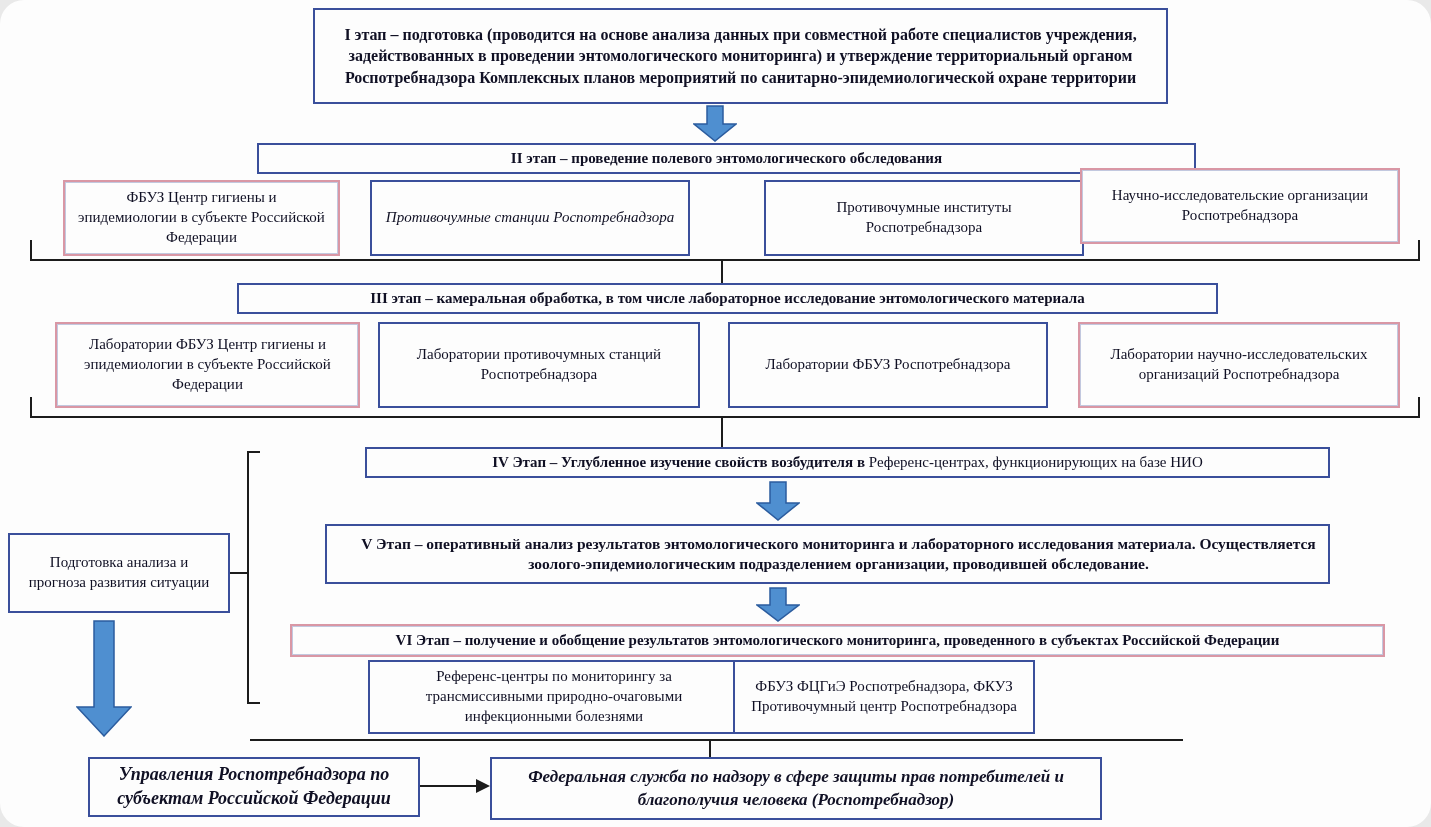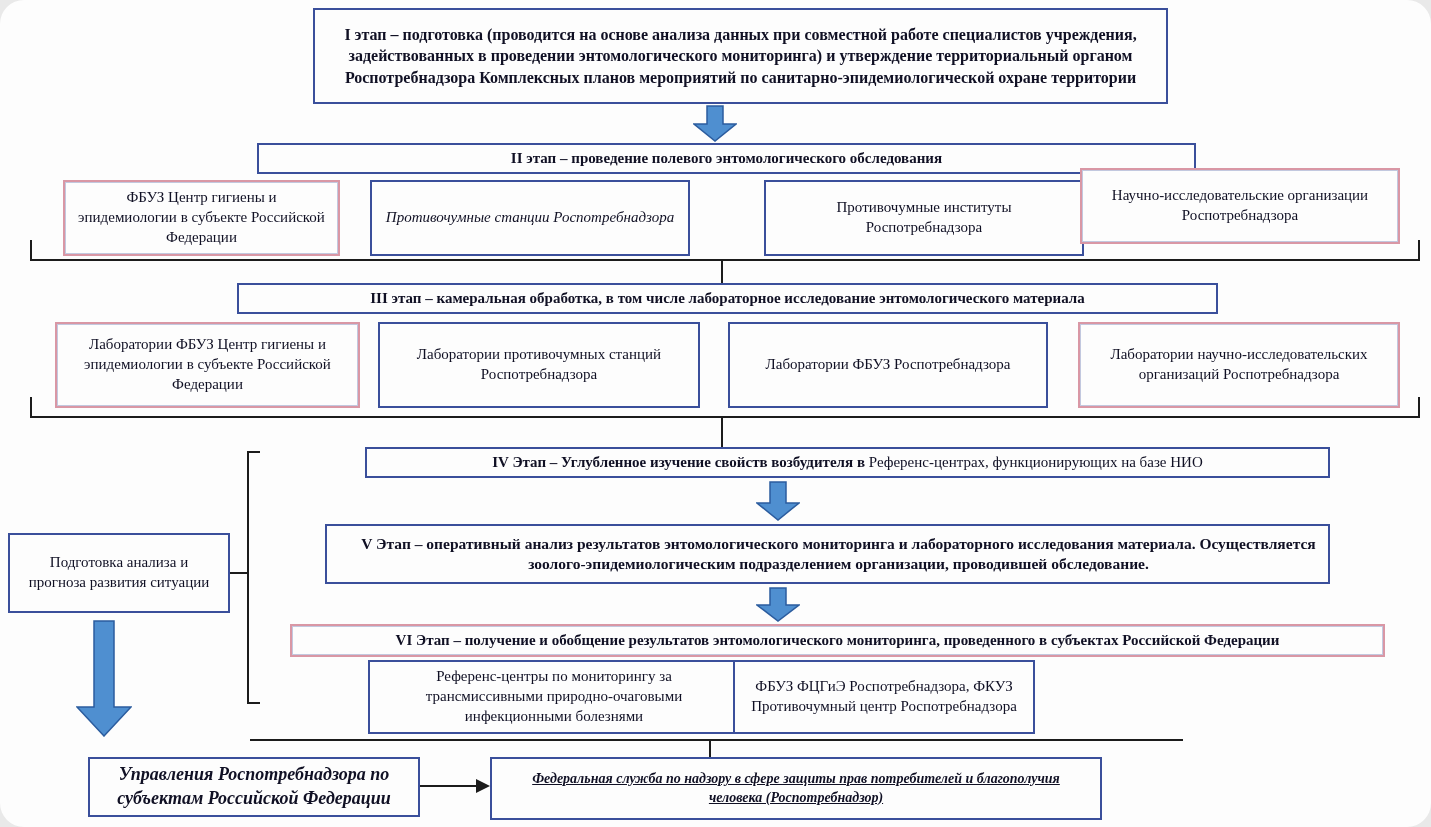--- a/index.html
+++ b/index.html
@@ -81,15 +81,15 @@
   </svg>
 
   <div class="hline" style="left:250px;top:739px;width:933px;height:2px;"></div>
   <div class="vline" style="left:709px;top:741px;width:2px;height:16px;"></div>
 
   <div class="box bi" style="left:88px;top:757px;width:332px;height:60px;font-size:18px;">Управления Роспотребнадзора по субъектам Российской Федерации</div>
 
   <div class="hline" style="left:420px;top:785px;width:56px;height:2px;"></div>
   <div class="tri-right" style="left:476px;top:779px;"></div>
 
-  <div class="box bi" style="left:490px;top:757px;width:612px;height:63px;font-size:14px;text-decoration:underline;">Федеральная служба по надзору в сфере защиты прав потребителей и благополучия человека (Роспотребнадзор)</div>
+  <div class="box bi" style="left:490px;top:757px;width:612px;height:63px;font-size:17px;">Федеральная служба по надзору в сфере защиты прав потребителей и благополучия человека (Роспотребнадзор)</div>
 
 </div>
 
 </body></html>

